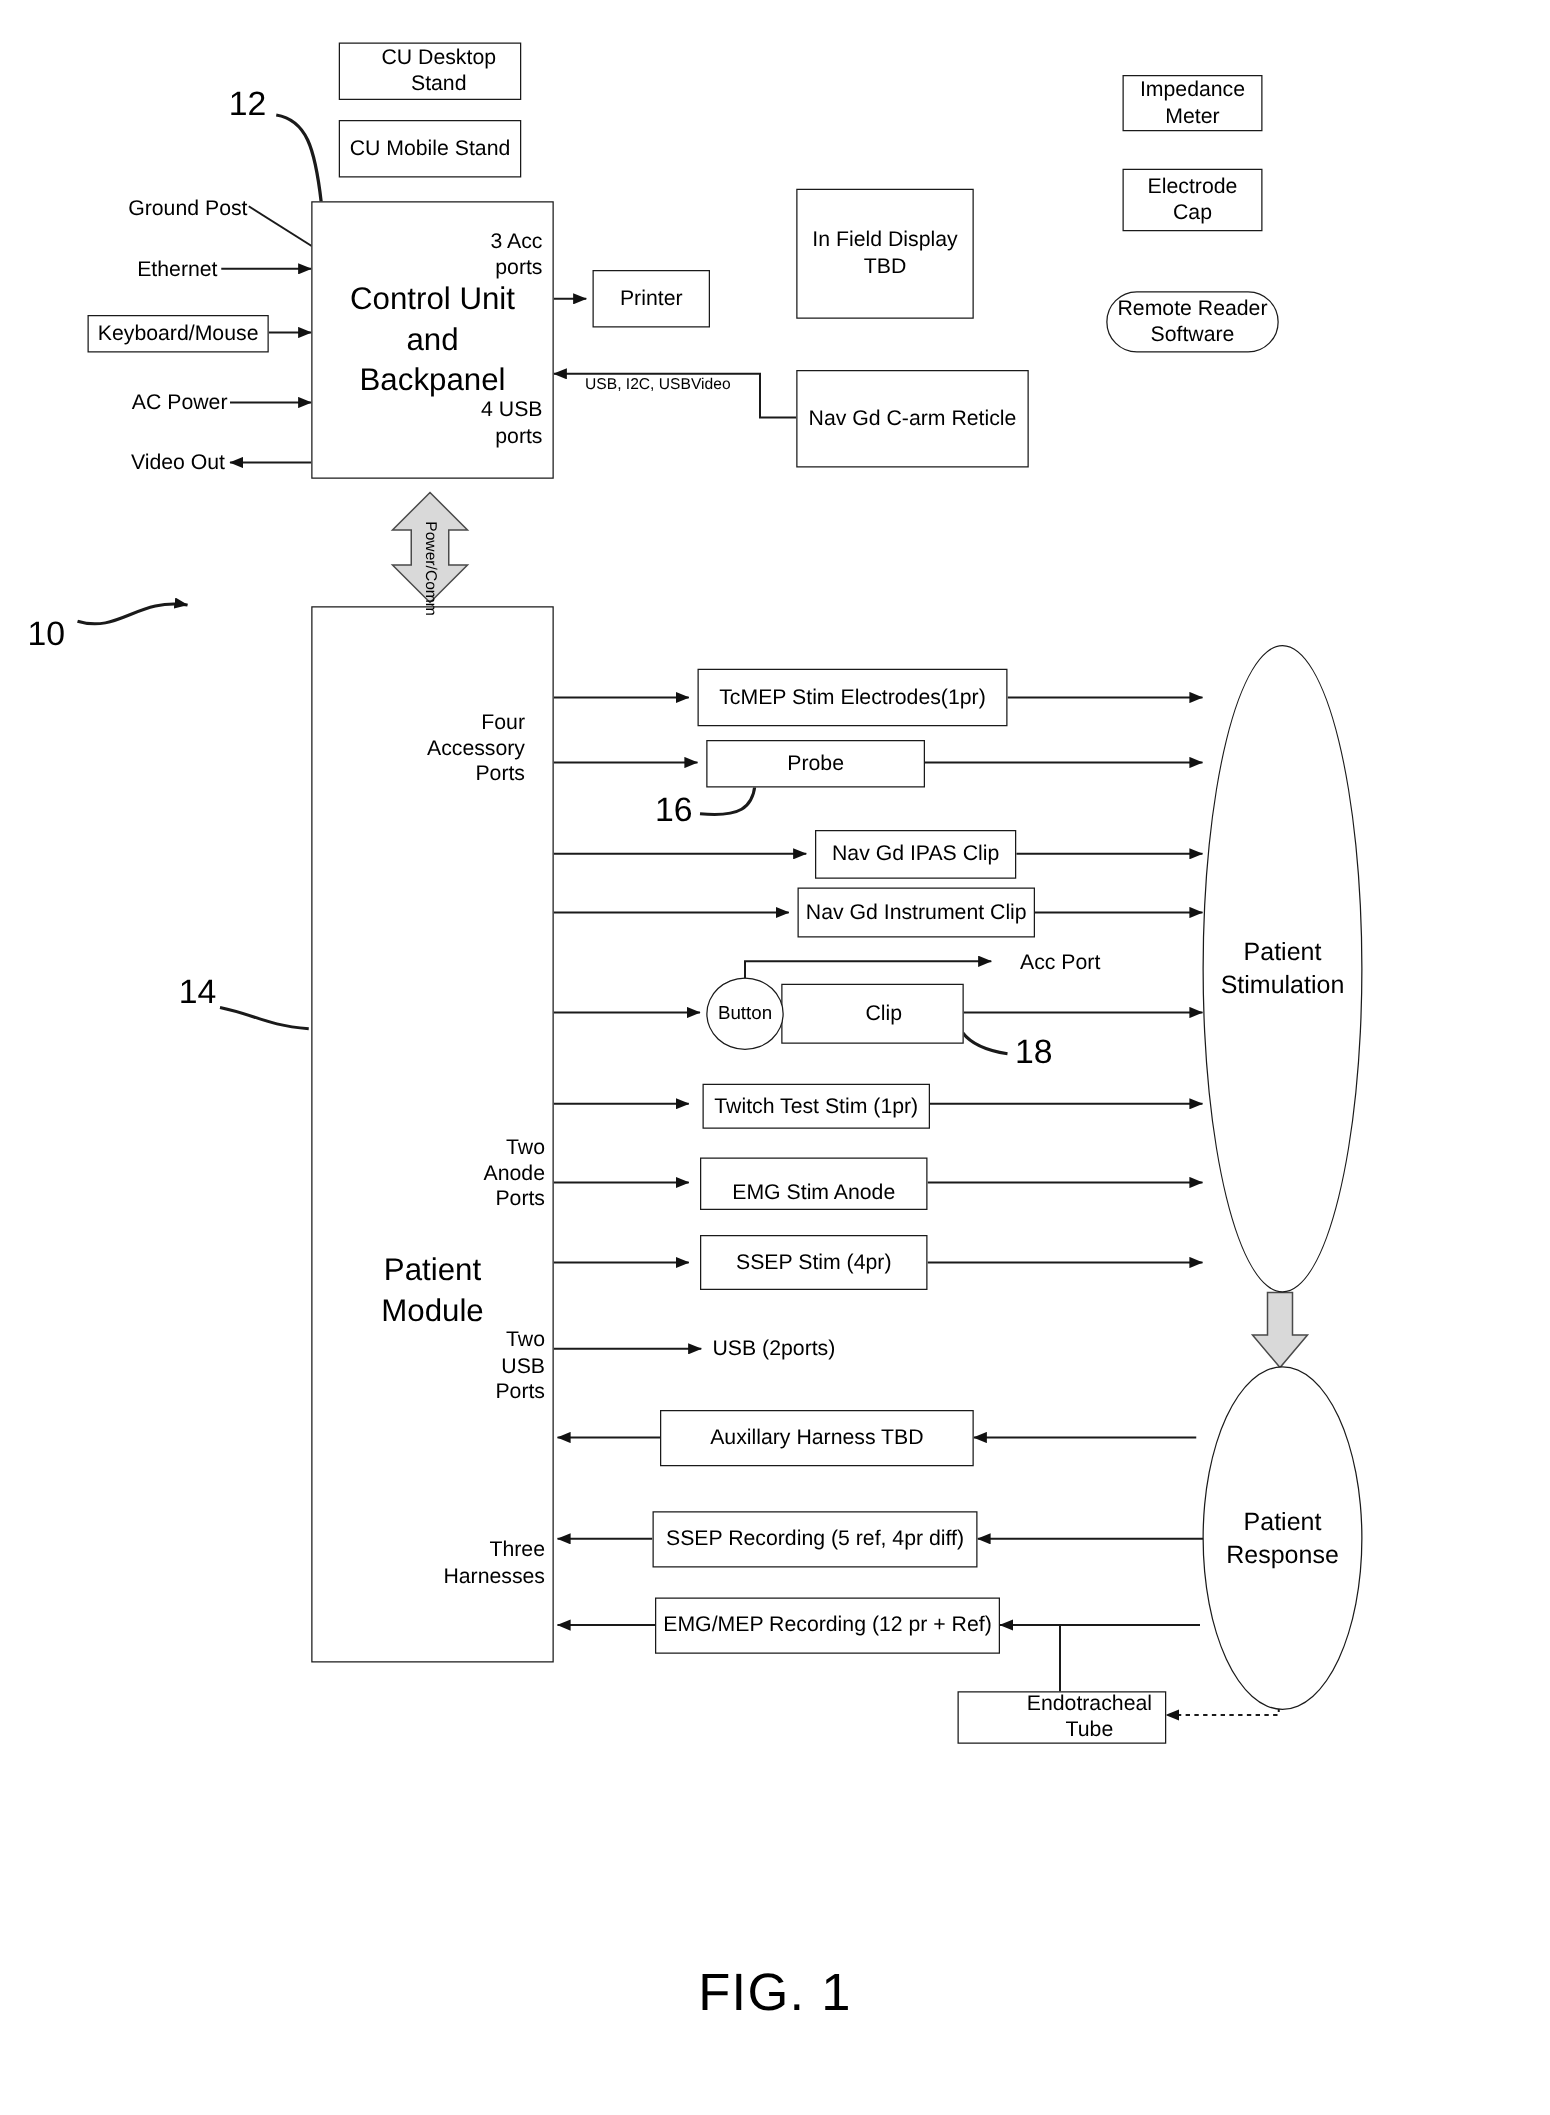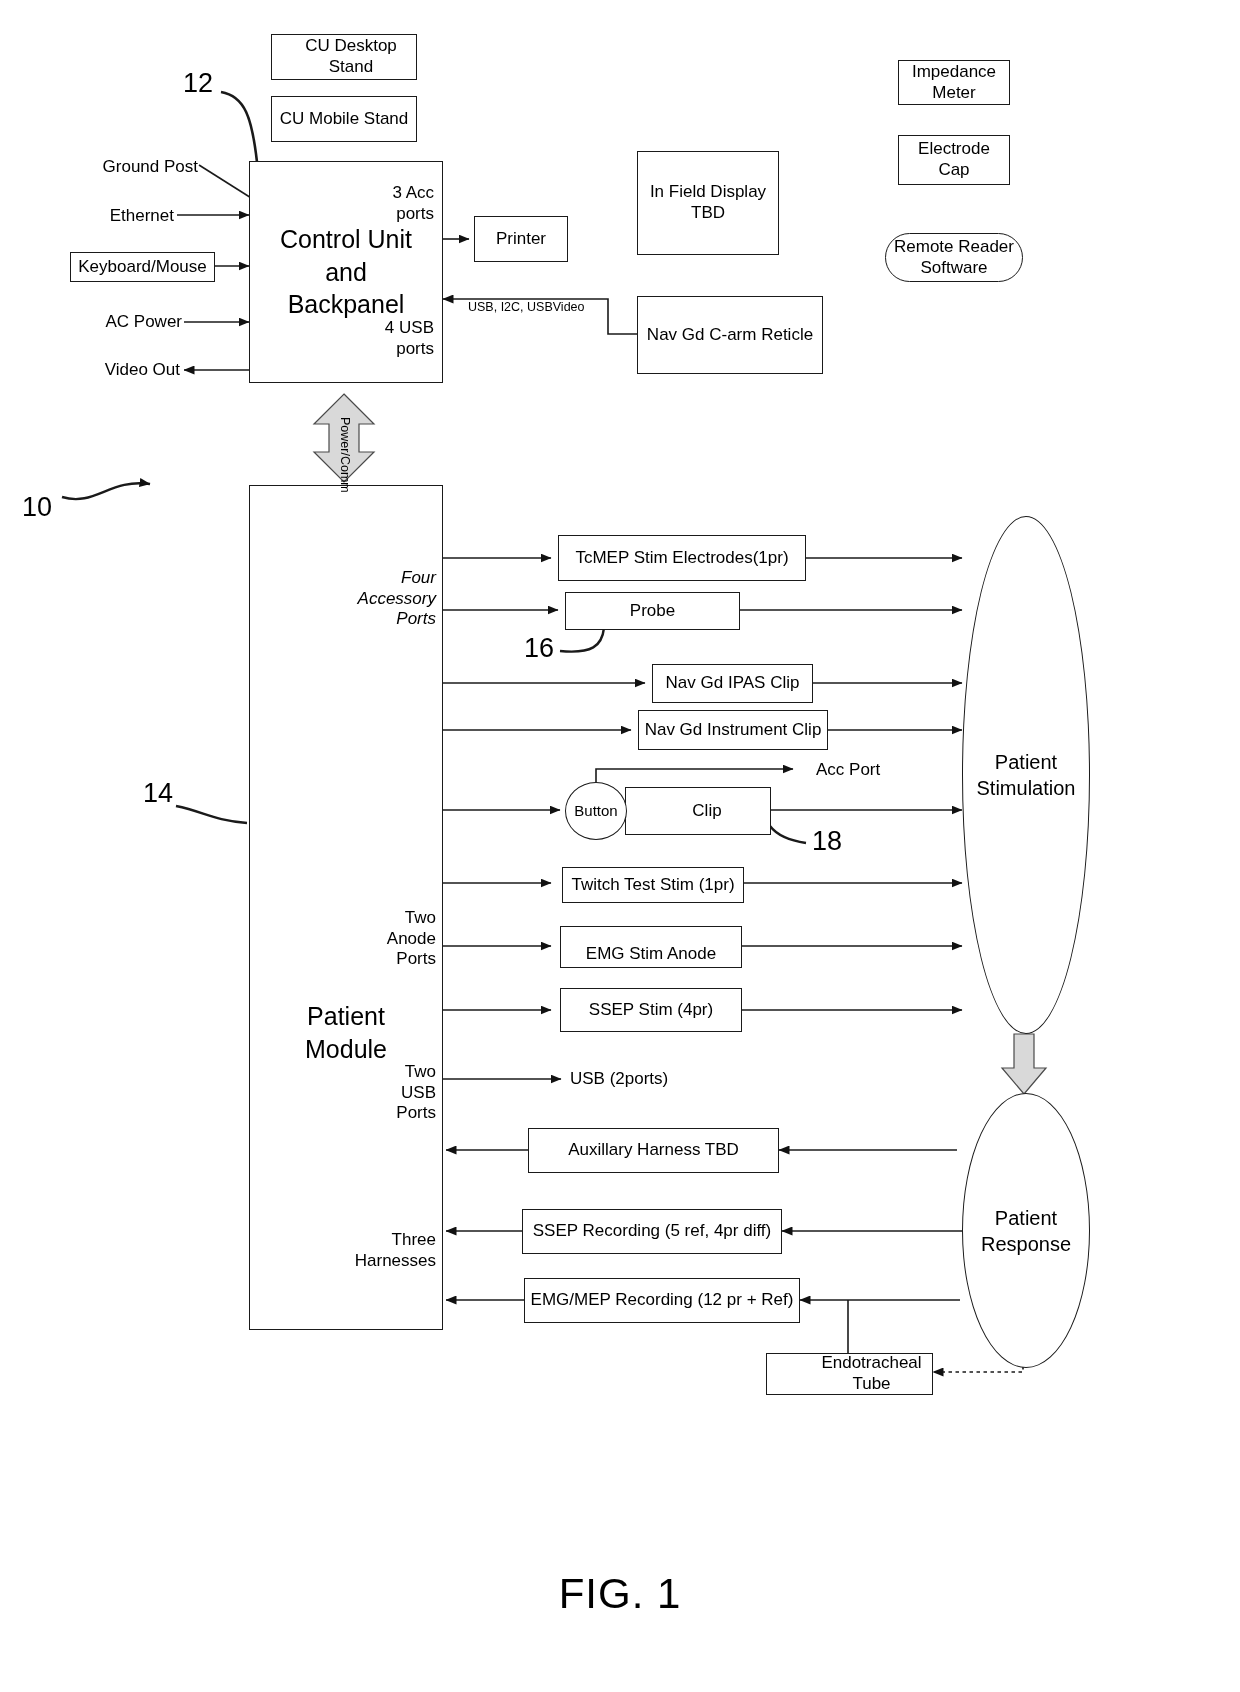--- a/index.html
+++ b/index.html
@@ -241,21 +241,21 @@
   <div class="node pill" style="left:885px; top:233px; width:138px; height:49px;">
     <span style="white-space:pre-line;">Remote Reader
 Software</span>
   </div>
 
   <div class="node" style="left:249px; top:485px; width:194px; height:845px;">
     <span class="big-node-text" style="white-space:pre-line; margin-top:250px;">Patient
 Module</span>
   </div>
 
-  <div class="label right" style="left:340px; top:568px; width:96px;font-style:italic;">Four
+  <div class="label right" style="left:324px; top:568px; width:96px;">Four
 Accessory
 Ports</div>
   <div class="label right" style="left:340px; top:908px; width:96px;">Two
 Anode
 Ports</div>
   <div class="label right" style="left:340px; top:1062px; width:96px;">Two
 USB
 Ports</div>
   <div class="label right" style="left:332px; top:1230px; width:104px;">Three
 Harnesses</div>

